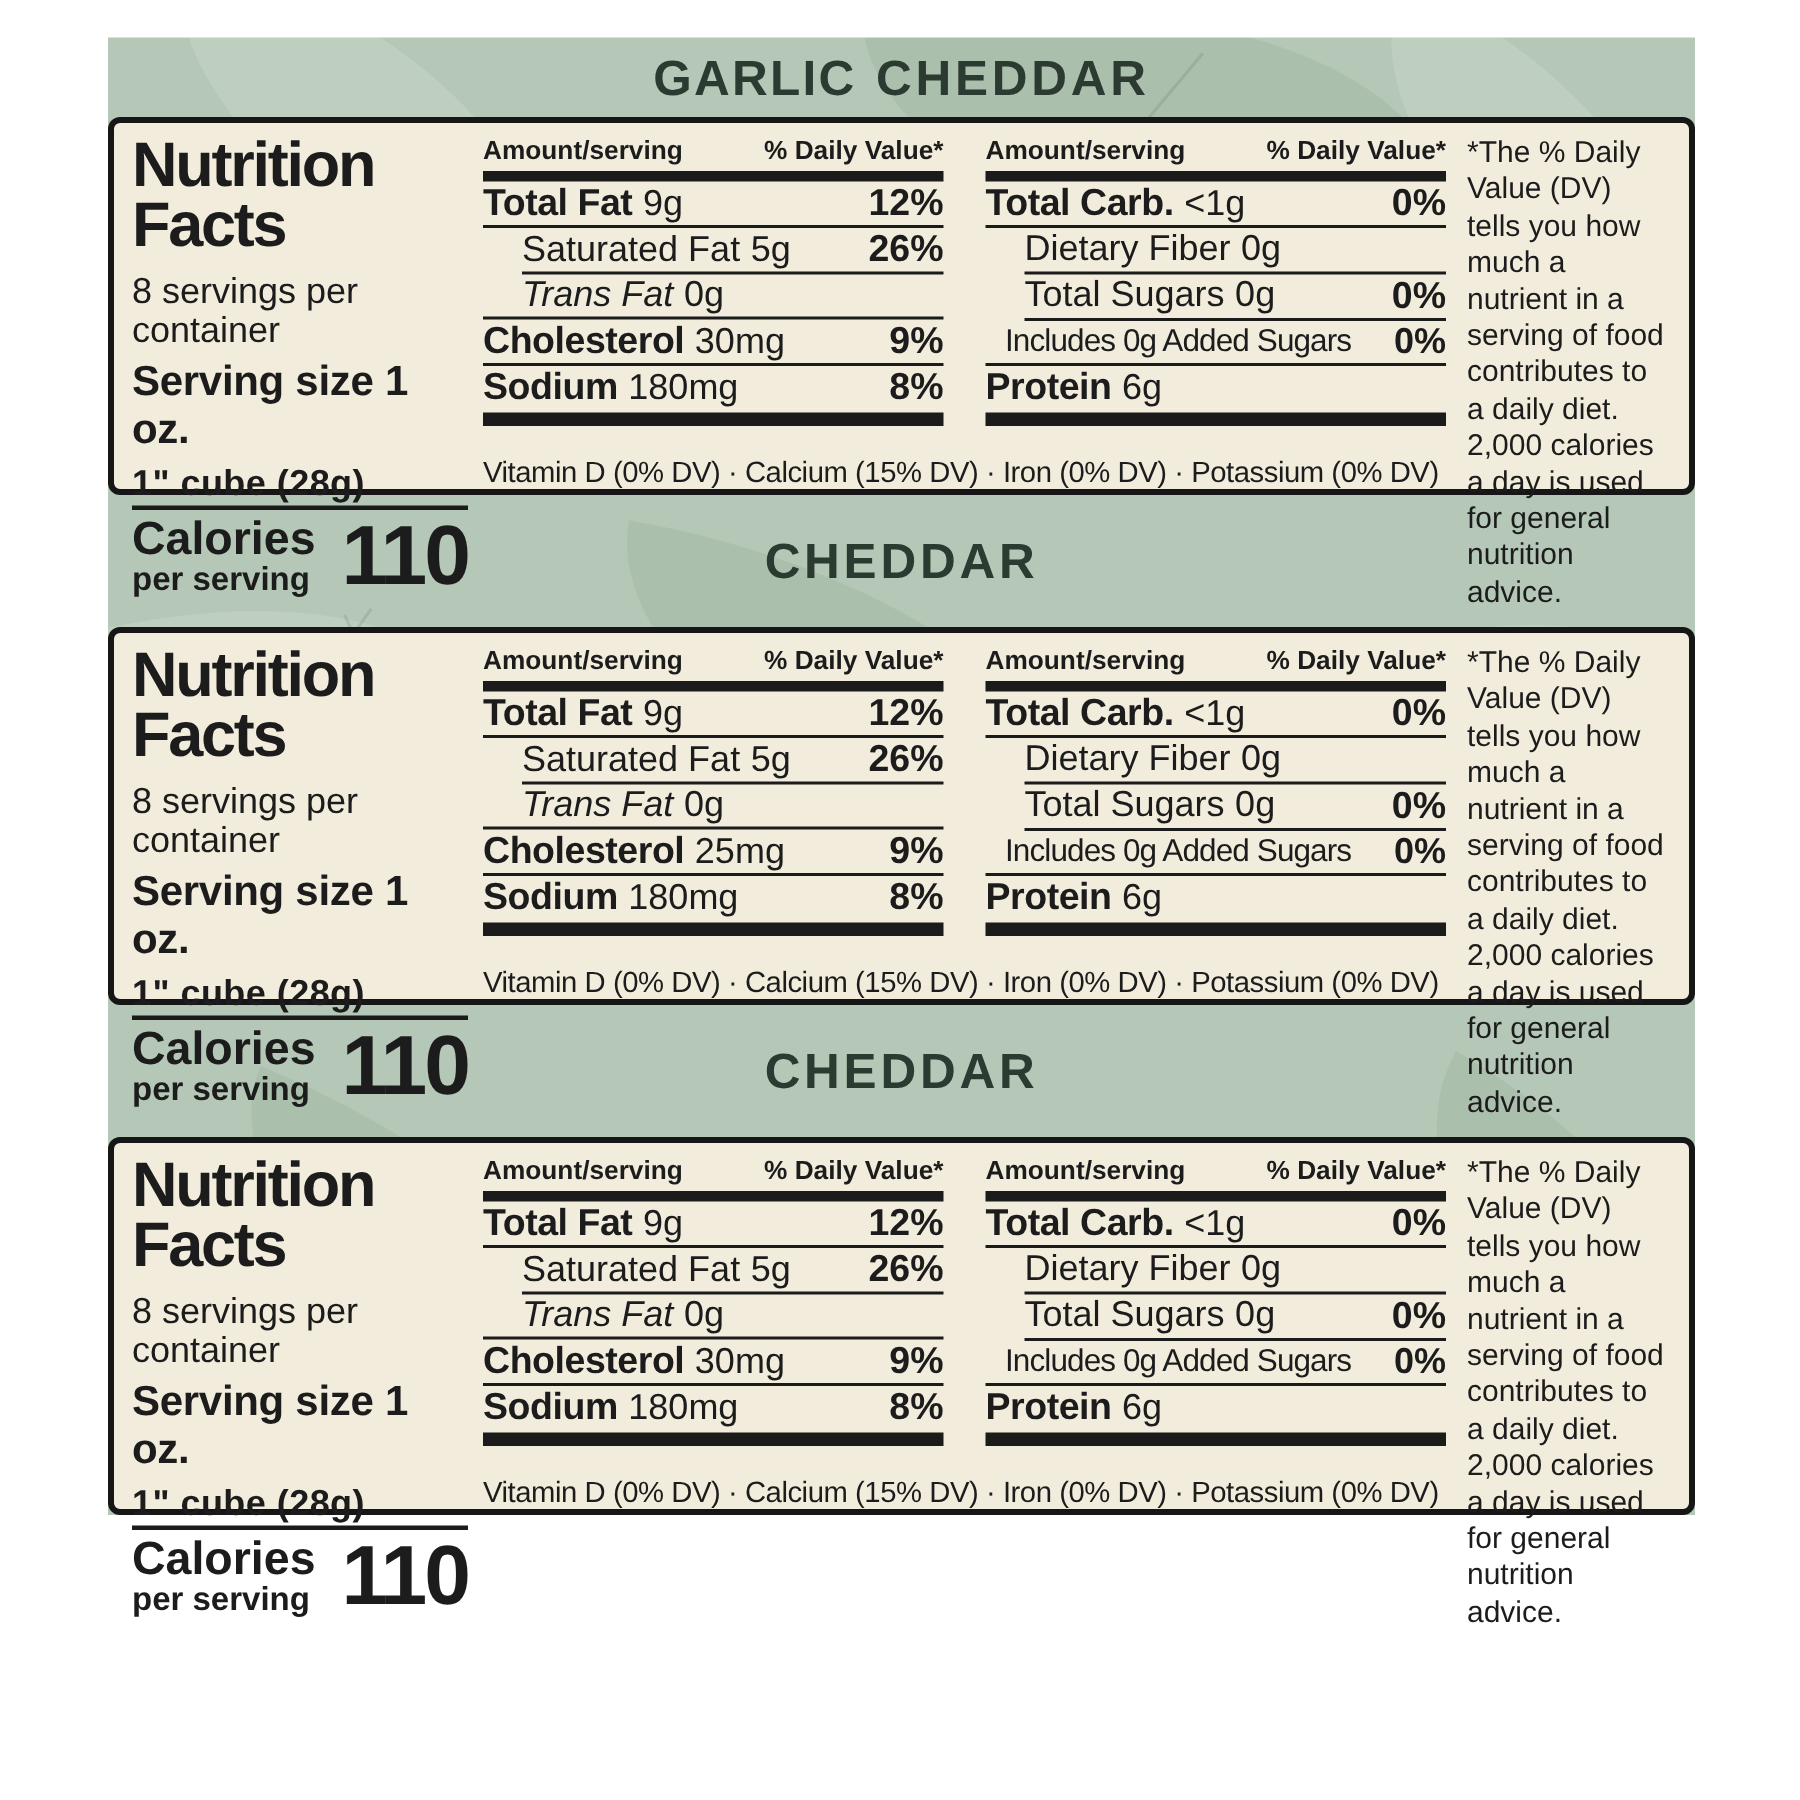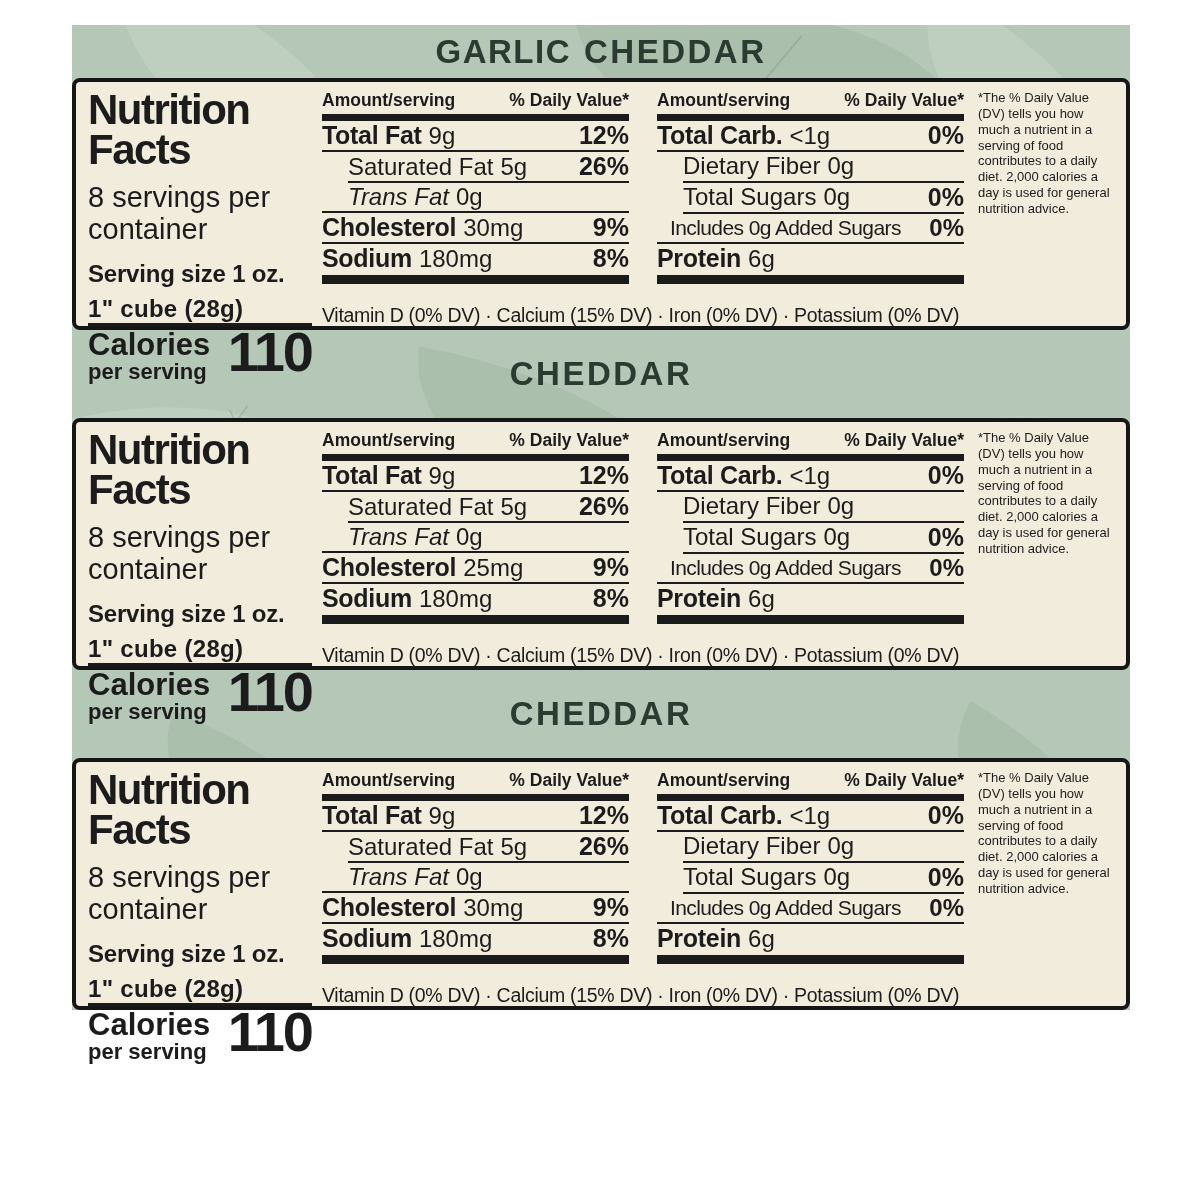--- a/index.html
+++ b/index.html
@@ -18,26 +18,26 @@
     font-size:33px; color:#2c3b31; letter-spacing:1px; }
   .tb { font-weight:700; margin-right:13px; letter-spacing:1.5px; }
   .tl { font-weight:700; letter-spacing:2.5px; }
 
   .panel { position:relative; z-index:1; height:252px; background:#f2ecdc;
     border:4px solid #161616; border-radius:8px; padding:8px 12px 10px 12px;
     display:flex; }
   .col-left { width:230px; flex:0 0 230px; display:flex; flex-direction:column; padding-right:6px; }
   .nf-big { font-size:42px; font-weight:700; line-height:0.95; letter-spacing:-1.5px; }
   .rule1 { height:3px; background:#1b1b1b; margin:7px 0 5px; width:96%; }
-  .servings { font-size:29px; line-height:1.1; }
-  .ssize { font-size:24px; font-weight:700; margin-top:14px; letter-spacing:-0.2px; }
+  .servings { font-size:24px; line-height:1.1; }
+  .ssize { font-size:28px; font-weight:700; margin-top:3px; letter-spacing:-0.2px; }
   .scube { font-size:24px; font-weight:700; margin-top:7px; letter-spacing:0.3px; }
   .calblock { margin-top:auto; }
   .rule2 { height:3px; background:#1b1b1b; margin-bottom:3px; }
-  .calrow { display:flex; align-items:flex-start; }
+  .calrow { display:flex; align-items:center; }
   .cal1 { font-size:31px; font-weight:700; line-height:1; }
   .cal2 { font-size:22px; font-weight:700; line-height:1.05; }
   .calval { font-size:56px; font-weight:700; line-height:0.82; margin-left:auto; letter-spacing:-2px; }
 
   .nutr-wrap { flex:1; display:flex; flex-direction:column; padding:0 4px; }
   .cols { flex:1; display:flex; gap:28px; }
   .ncol { flex:1; display:flex; flex-direction:column; }
   .chead { display:flex; justify-content:space-between; align-items:flex-end;
     font-weight:700; font-size:17.5px; padding-bottom:3px; border-bottom:7px solid #1b1b1b; }
   .rows { flex:1; display:flex; flex-direction:column; }
@@ -50,21 +50,21 @@
   .dv { margin-left:auto; font-weight:700; font-size:25px; }
   .ind1 { padding-left:26px; }
   .ind2 { padding-left:13px; }
   .cond .lbl { font-size:21px; letter-spacing:-0.6px; }
   .cond .dv { font-size:24px; }
   .rule { height:2px; background:#1b1b1b; }
   .rule.ind { margin-left:26px; }
   .bigbar { height:9px; background:#1b1b1b; margin-top:2px; }
   .vitline { font-size:19.5px; letter-spacing:-0.3px; padding-top:20px; white-space:nowrap; }
 
-  .col-foot { flex:0 0 146px; width:146px; padding-left:10px; font-size:13px; line-height:1.22; }
+  .col-foot { flex:0 0 146px; width:146px; padding-left:10px; font-size:20px; line-height:1.22; }
 </style>
 </head>
 <body>
 
 <div class="label">
   <div class="decor">
     <div class="lf w" style="left:20px;top:-20px;width:300px;height:160px;transform:rotate(18deg);"></div>
     <div class="lf d" style="left:520px;top:-40px;width:360px;height:190px;transform:rotate(-12deg);"></div>
     <div class="lf w" style="left:820px;top:10px;width:260px;height:150px;transform:rotate(25deg);"></div>
     <div class="lf w" style="left:-60px;top:360px;width:300px;height:150px;transform:rotate(-20deg);"></div>

